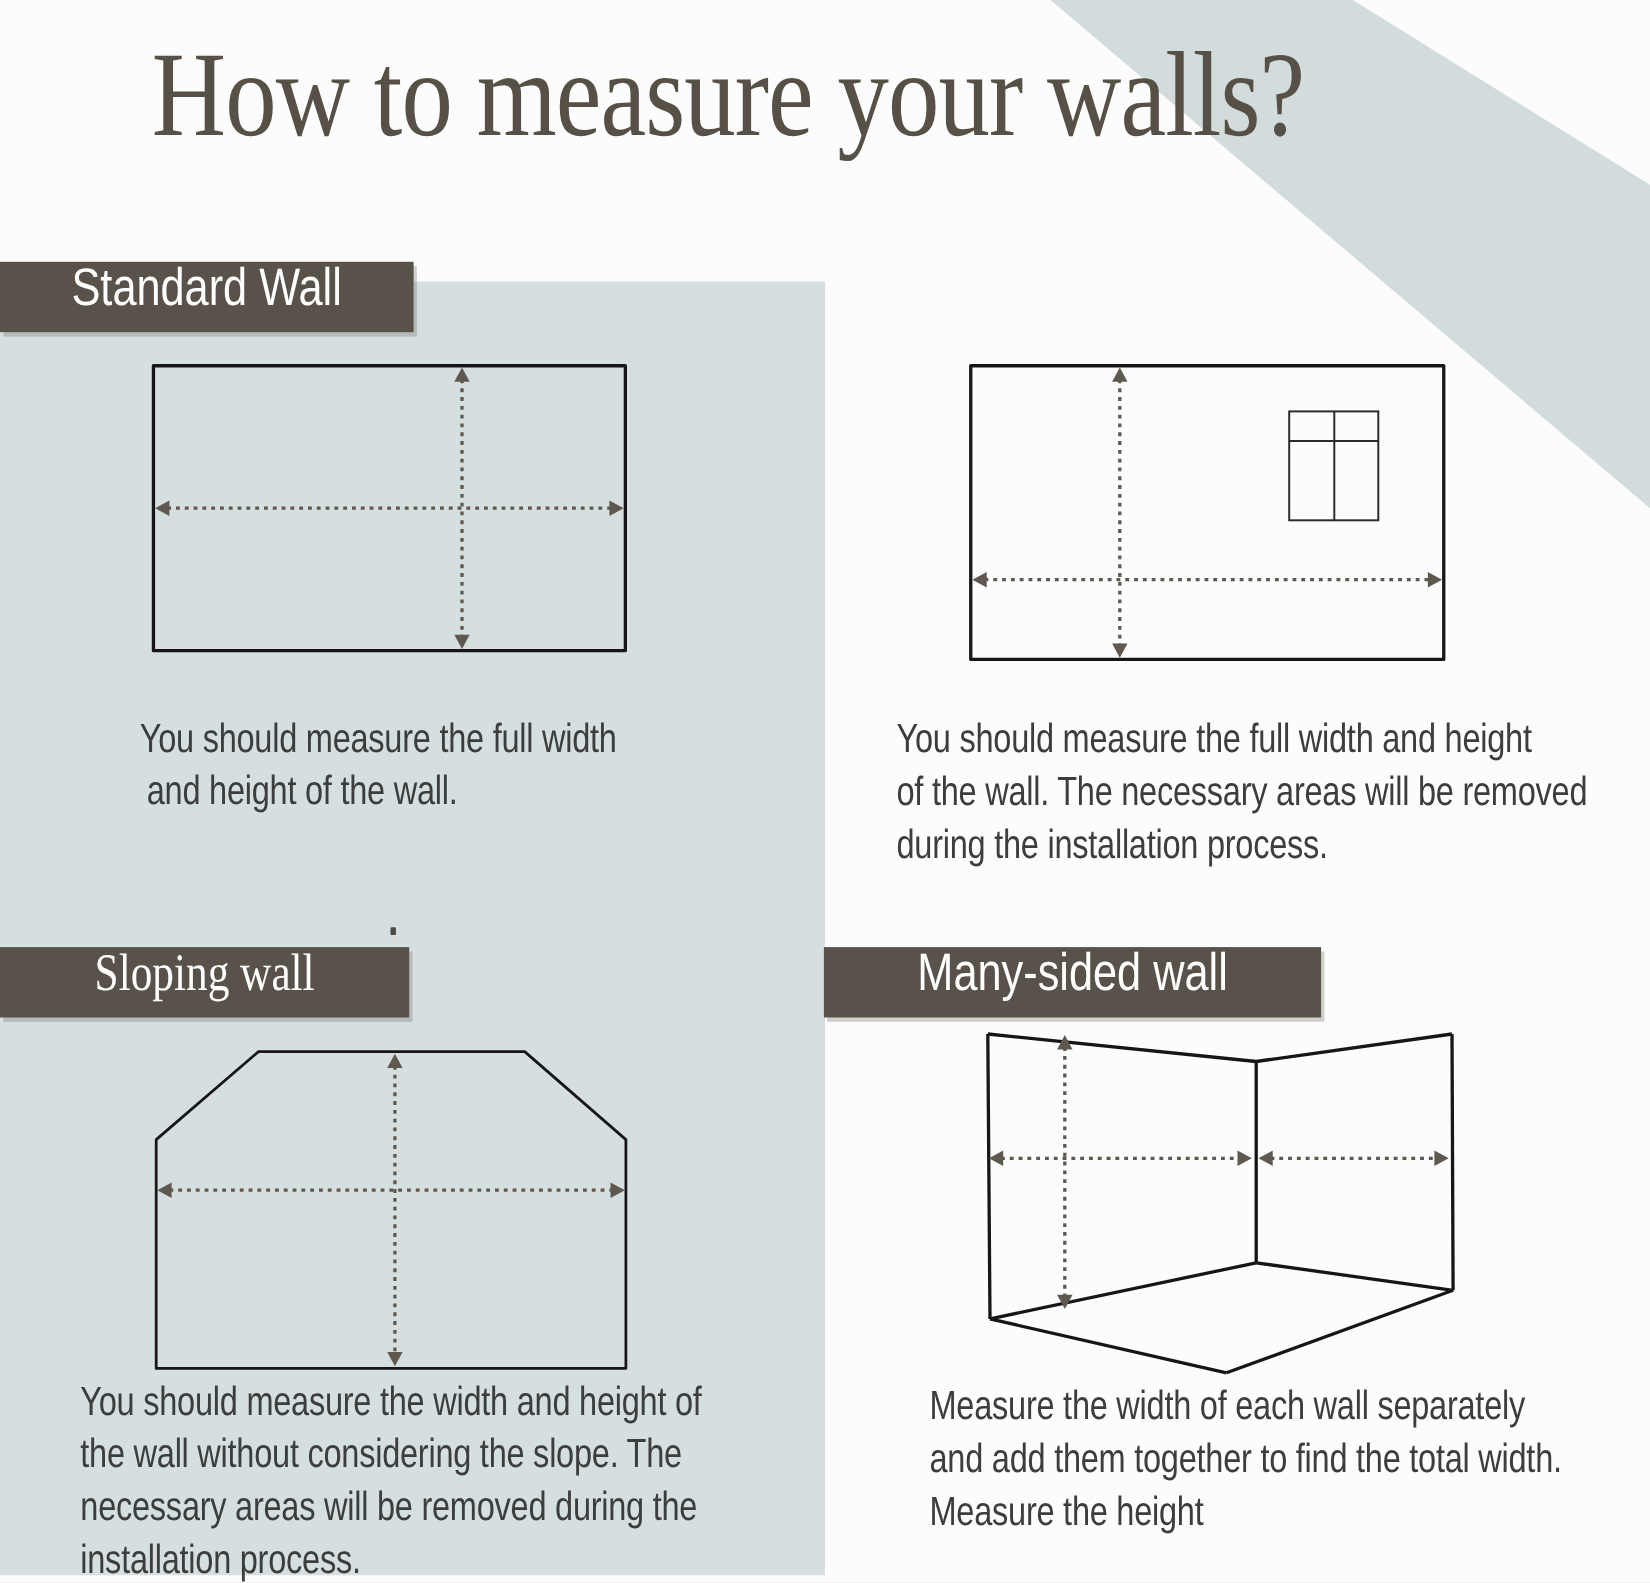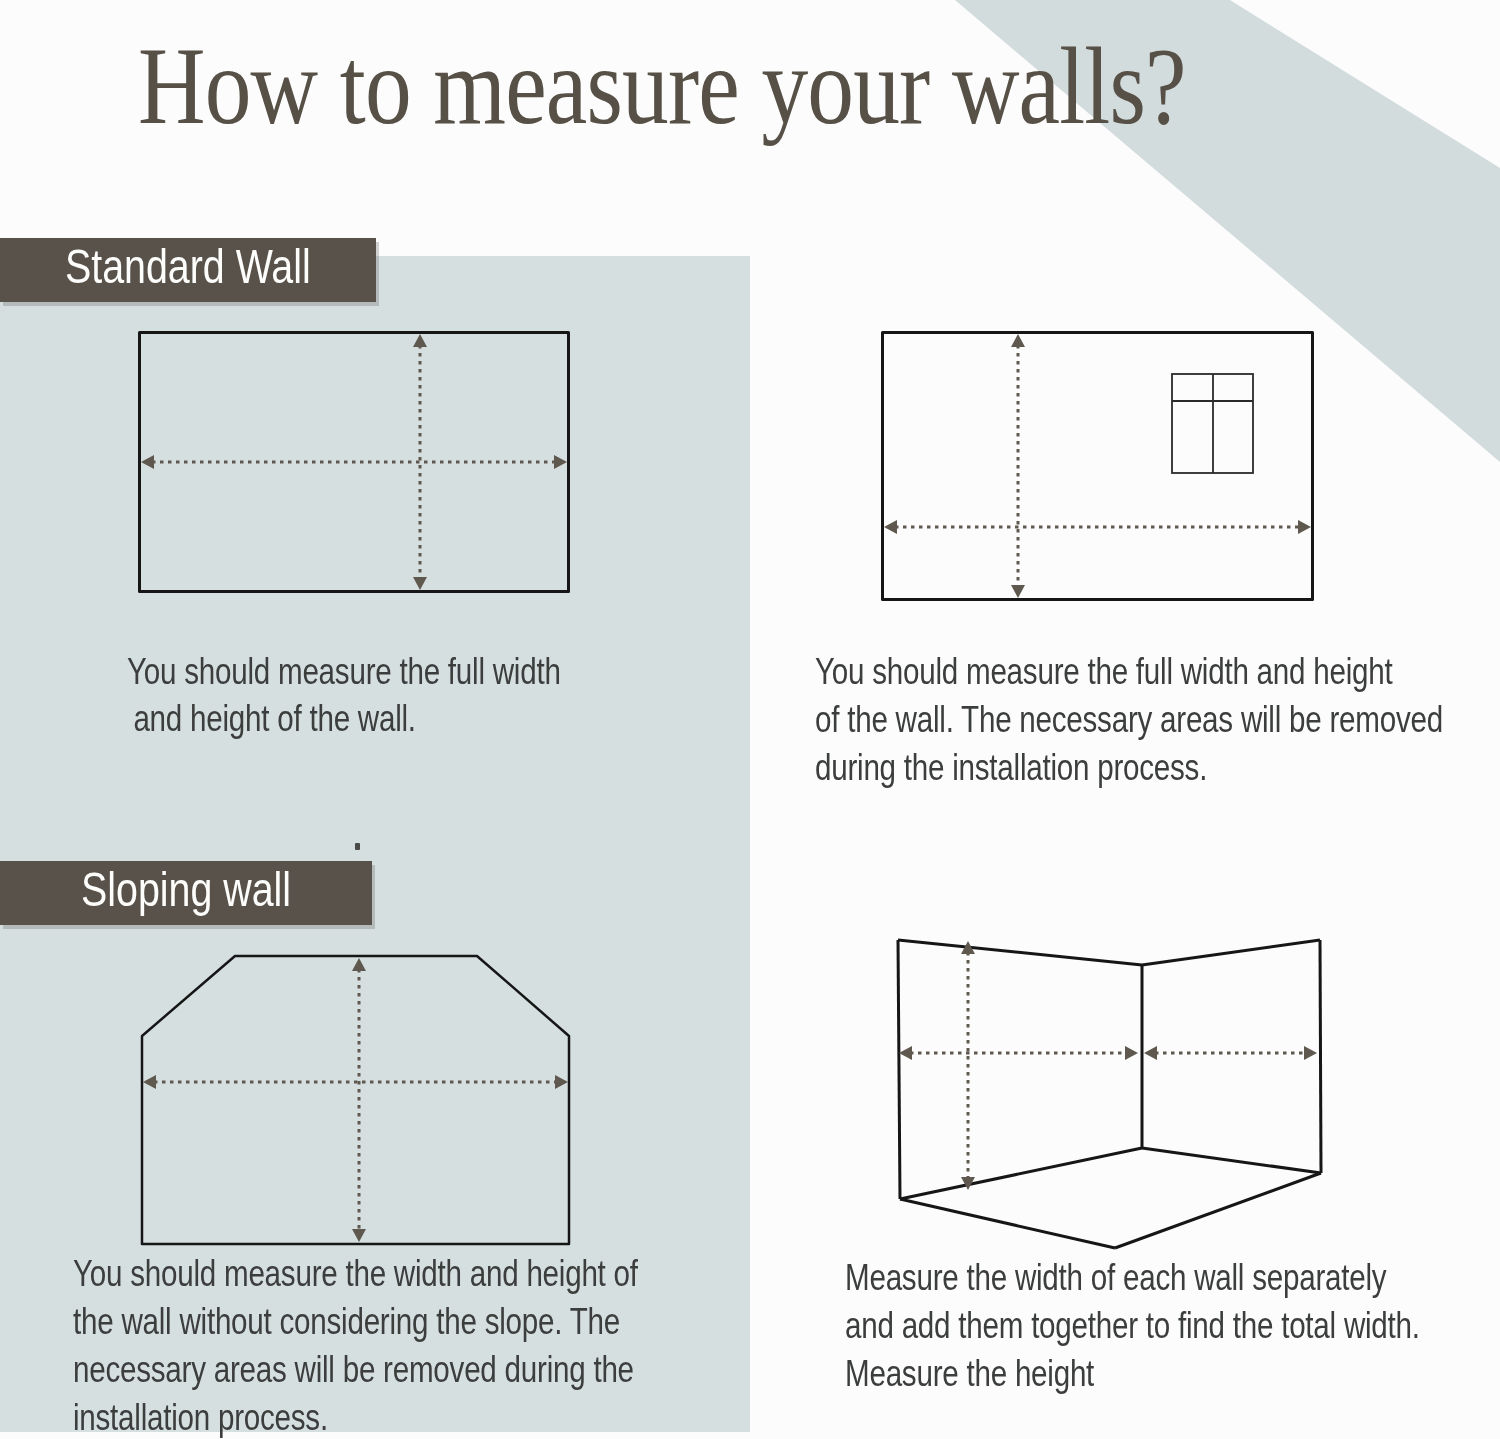--- a/index.html
+++ b/index.html
@@ -19,31 +19,31 @@
   
   #page-title{
     position:absolute;left:138px;top:26px;z-index:3;
     font-family:"Liberation Serif",serif;font-size:110px;line-height:120px;
     color:var(--title_text);white-space:nowrap;
     transform:scaleX(0.85);transform-origin:left top;letter-spacing:-1px;
   }
   
   .sec-header{
     position:absolute;z-index:2;background:var(--header_bg);
-    display:flex;align-items:center;justify-content:center;
+    display:flex;align-items:flex-start;justify-content:center;
     box-shadow:3px 4px 0 rgba(62,56,48,0.22);
   }
   .sec-header .hd-label{
     color:var(--header_text);font-size:48px;line-height:1;white-space:nowrap;
     transform:scaleX(0.82);transform-origin:center;letter-spacing:0;
     padding-bottom:6px;
   }
   #header-standard {left:0;   top:238px;width:376px;height:64px;}
   #header-obstacles{left:702px;top:238px;width:508px;height:64px;}
-  #header-sloping  {left:0;   top:861px;width:372px;height:64px;}
+  #header-sloping  {left:0;   top:861px;width:372px;height:64px;font-family:Liberation Serif, serif;}
   #header-many     {left:749px;top:861px;width:452px;height:64px;}
   
   .diagram{position:absolute;z-index:1;overflow:visible;}
   #diagram-standard {left:138px;top:331px;}
   #diagram-obstacles{left:881px;top:331px;}
   #diagram-sloping  {left:140px;top:953px;}
   #diagram-many     {left:893px;top:933px;}
   .wall{stroke:var(--line);stroke-width:3;fill:none;stroke-linejoin:round;}
   .wall-thin{stroke:#2a2a2a;stroke-width:1.8;fill:none;}
   .dash{stroke:var(--arrow);stroke-width:3;stroke-dasharray:3.5 4.5;fill:none;}
@@ -131,20 +131,23 @@
     <polygon class="arrowhead" points="219,289 212,276 226,276"></polygon>
   </svg>
 
   <div id="desc-sloping" class="desc">
     <div class="desc-line">You should measure the width and height of</div>
     <div class="desc-line">the wall without considering the slope. The</div>
     <div class="desc-line">necessary areas will be removed during the</div>
     <div class="desc-line">installation process.</div>
   </div>
 
+  <div id="header-many" class="sec-header">
+    <span class="hd-label">Many-sided wall</span>
+  </div>
 
   <svg id="diagram-many" class="diagram" width="432" height="322" viewBox="0 0 432 322">
     <g class="wall">
       <path d="M5,7 L249,32 L427,7"></path>
       <path d="M5,7 L7,266"></path>
       <path d="M427,7 L428,240"></path>
       <path d="M249,32 L249,215"></path>
       <path d="M7,266 L249,215"></path>
       <path d="M249,215 L428,240"></path>
       <path d="M7,266 L222,315"></path>

